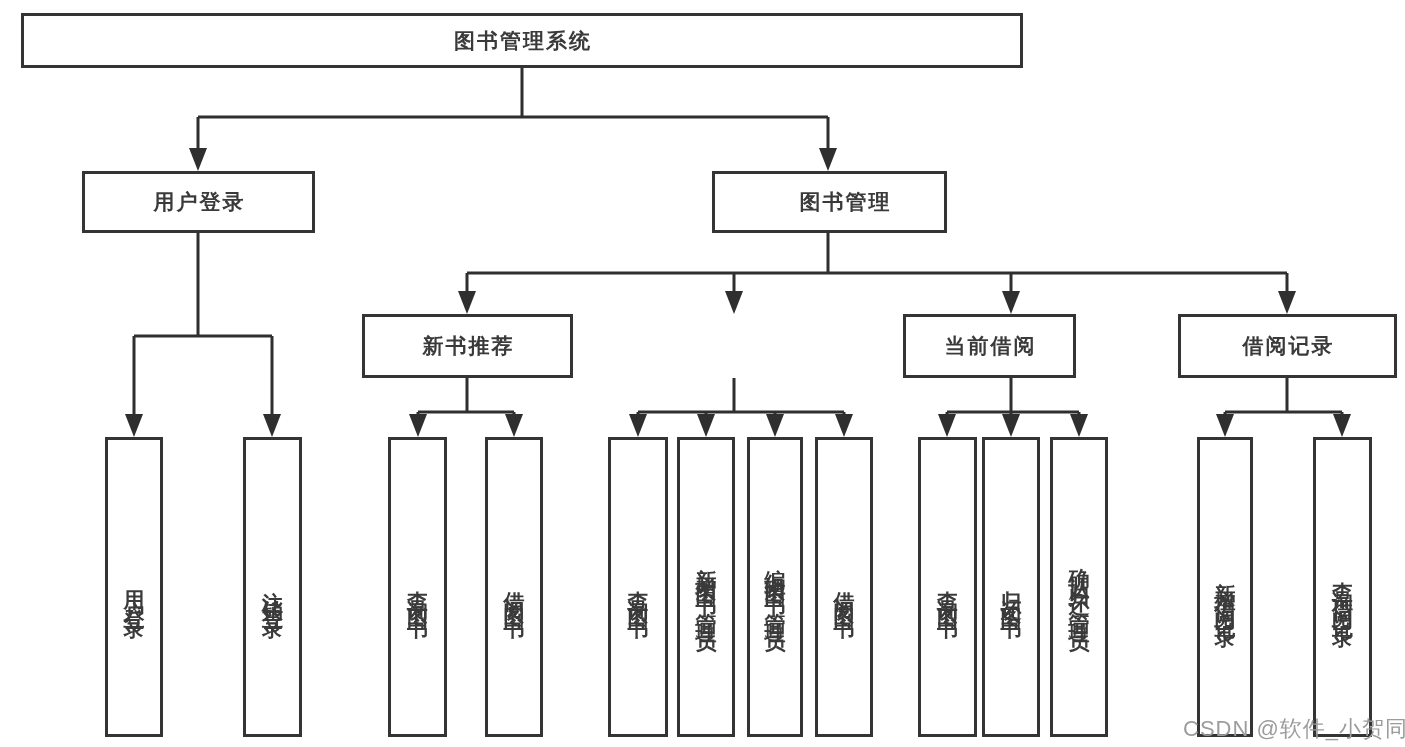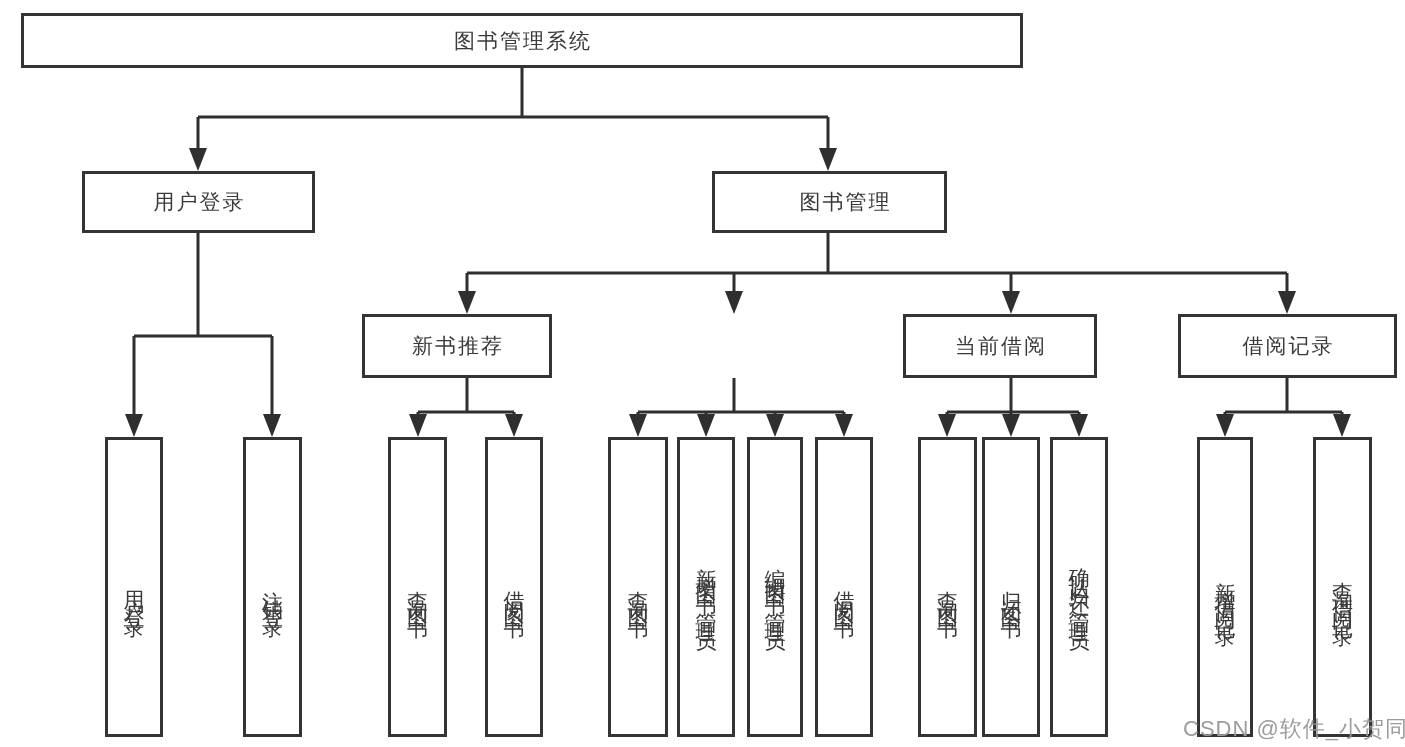--- a/index.html
+++ b/index.html
@@ -16,20 +16,21 @@
     border:3px solid #343434;
     box-sizing:border-box;
     display:flex;
     align-items:center;
     justify-content:center;
     color:#3a3a3a;
     font-size:21px;
     letter-spacing:2px;
     white-space:nowrap;
     z-index:2;
+    font-weight:bold;
   }
   .node .h-label{transform:translateX(1px);}
   .leaf{
     font-size:21px;
   }
   .leaf .v-label{
     writing-mode:vertical-rl;
     text-orientation:mixed;
     letter-spacing:9px;
     white-space:nowrap;
@@ -99,24 +100,24 @@
     <span class="h-label">图书管理系统</span>
   </div>
 
   <div class="node" style="left:82px;top:171px;width:233px;height:62px;">
     <span class="h-label">用户登录</span>
   </div>
   <div class="node" style="left:712px;top:171px;width:235px;height:62px;padding-left:30px;">
     <span class="h-label">图书管理</span>
   </div>
 
-  <div class="node" style="left:362px;top:314px;width:190px;height:64px;">
+  <div class="node" style="left:362px;top:314px;width:211px;height:64px;">
     <span class="h-label">新书推荐</span>
   </div>
-  <div class="node" style="left:903px;top:314px;width:194px;height:64px;">
+  <div class="node" style="left:903px;top:314px;width:173px;height:64px;">
     <span class="h-label">当前借阅</span>
   </div>
   <div class="node" style="left:1178px;top:314px;width:219px;height:64px;">
     <span class="h-label">借阅记录</span>
   </div>
 
   <div class="node leaf" style="left:105px;top:437px;width:58px;height:300px;">
     <span class="v-label">用户登录</span>
   </div>
   <div class="node leaf" style="left:243px;top:437px;width:59px;height:300px;">

